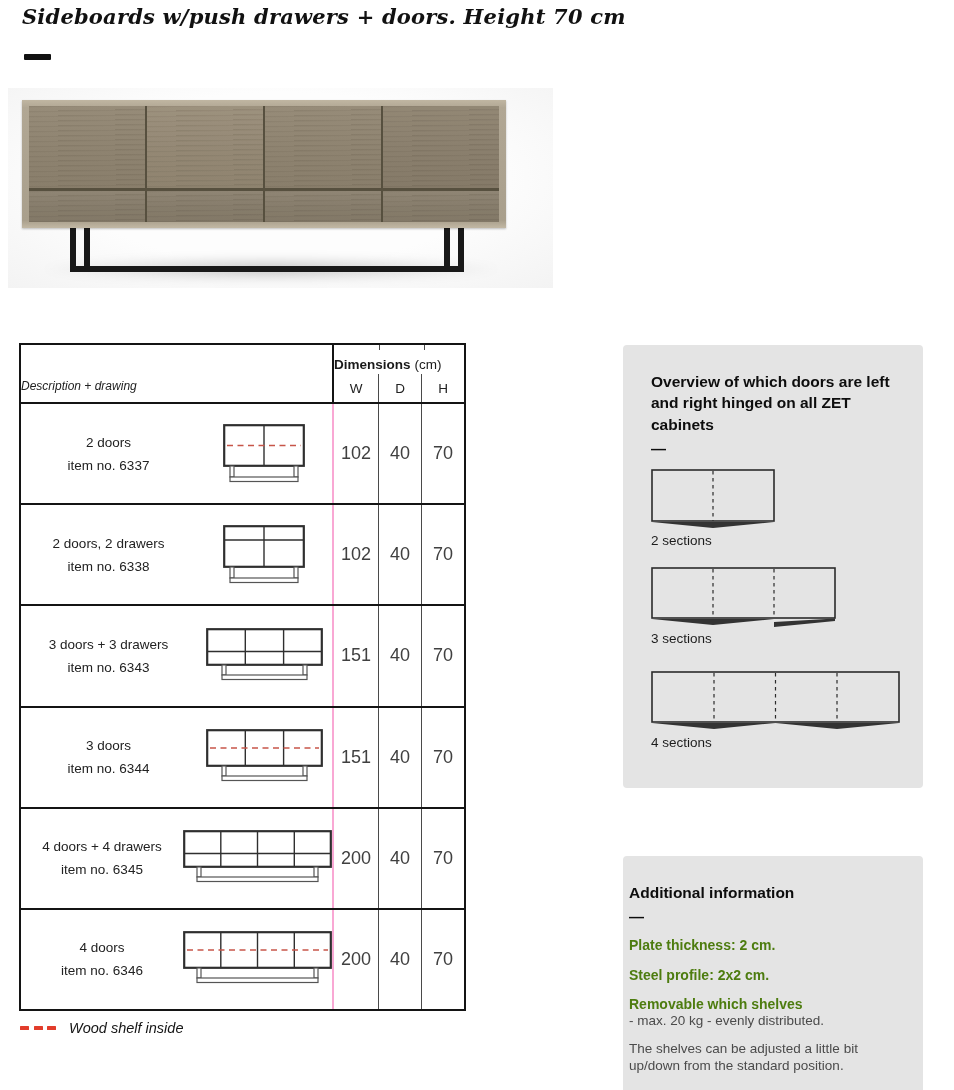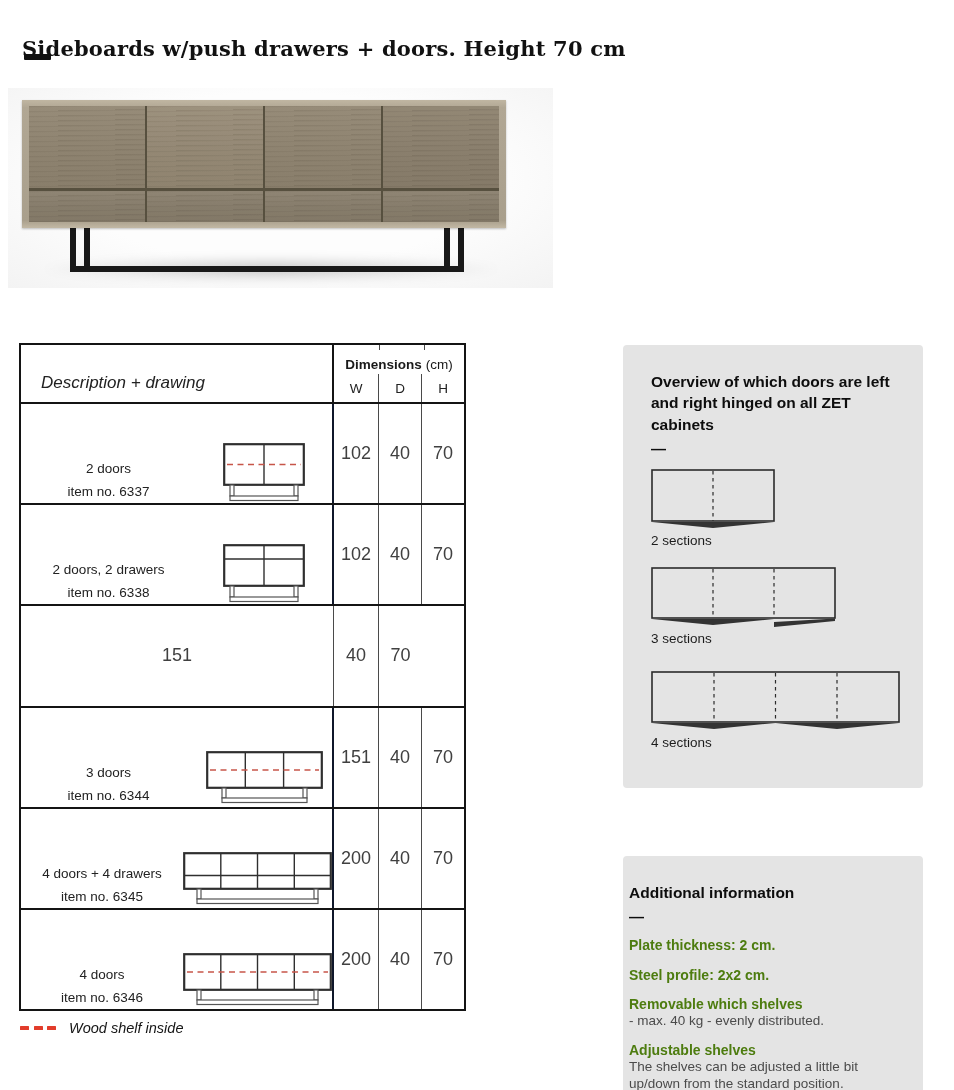--- a/index.html
+++ b/index.html
@@ -3,22 +3,22 @@
 <meta charset="utf-8">
 <style>
   * { box-sizing: border-box; margin: 0; padding: 0; }
   html,body { background:#ffffff; }
   body { font-family:"Liberation Sans", sans-serif; color:#1a1a1a; }
   .page { position:relative; width:954px; height:1090px; background:#fff; overflow:hidden; }
 
   
   .page-title {
     position:absolute; left:22px; top:4px;
-    font-family:"DejaVu Serif", serif; font-weight:600;
-    font-size:21px; letter-spacing:.2px; color:#111;margin-top:32px;
+    font-family:"DejaVu Serif", serif; font-style:italic; font-weight:600;
+    font-size:21px; letter-spacing:.2px; color:#111;
   }
   .title-dash { position:absolute; left:24px; top:54px; width:27px; height:6px; background:#111; border-radius:1px; }
 
   
   .photo { position:absolute; left:8px; top:88px; width:545px; height:200px;
     background:radial-gradient(ellipse at 50% 45%, #fdfdfd 55%, #f3f3f3 100%); }
   .photo-shadow { position:absolute; left:28px; top:168px; width:470px; height:26px;
     background:radial-gradient(ellipse at center, rgba(0,0,0,.22) 0%, rgba(0,0,0,0) 70%);
     filter:blur(4px); }
   .cabinet { position:absolute; left:14px; top:12px; width:484px; height:128px;
@@ -37,27 +37,27 @@
   .wood.v3 { filter:brightness(0.97); }
   .wood.drawer { filter:brightness(0.95) saturate(.95); }
   .leg { position:absolute; width:6px; background:#191919; }
   .runner { position:absolute; height:6px; background:#191919; }
 
   
   .spec-table { position:absolute; left:19px; top:343px; width:447px; height:668px;
     border:2.5px solid #141414; display:flex; flex-direction:column; background:#fff; }
   .t-row { display:grid; grid-template-columns:313px 45px 43px 1fr; border-top:2px solid #141414; flex:1; }
   .t-head { display:grid; grid-template-columns:313px 45px 43px 1fr; height:57px; flex:0 0 57px; border-top:none; }
-  .desc-cell { border-right:2px solid #0f172a; position:relative; display:flex; align-items:flex-end; }
+  .desc-cell { border-right:2px solid #f9a8d4; position:relative; display:flex; align-items:center; }
   .num-cell { display:flex; align-items:center; justify-content:center; font-size:18px; color:#404040; }
   .sep-r { border-right:1.4px solid #4a4a4a; }
-  .desc-head { border-right:2px solid #141414; display:flex; align-items:flex-end; padding:0 0 9px 20px;
-    font-style:italic; font-size:17px; color:#222; }
+  .desc-head { border-right:2px solid #141414; display:flex; align-items:flex-end; padding:0 0 9px 0;
+    font-style:italic; font-size:12px; color:#222; }
   .dims-head { grid-column:2 / 5; display:flex; flex-direction:column; position:relative; }
-  .dims-title { height:29px; display:flex; align-items:flex-end; justify-content:center; gap:4px;
+  .dims-title { height:29px; display:flex; align-items:flex-end; gap:4px;
     font-size:13.5px; padding-bottom:2px; }
   .dims-title b { font-weight:bold; }
   .wdh-row { flex:1; display:grid; grid-template-columns:45px 43px 1fr; }
   .wdh-cell { display:flex; align-items:center; justify-content:center; font-size:13.5px; color:#222; }
   .stub { position:absolute; top:0; width:1.4px; height:5px; background:#4a4a4a; }
   .stub.s1 { left:45px; } .stub.s2 { left:89.5px; }
   .desc-text { width:175px; text-align:center; font-size:13.5px; color:#222; line-height:23px; }
   .desc-draw { flex:1; display:flex; justify-content:center; align-items:center; }
 
   
@@ -168,20 +168,37 @@
             <rect x="7" y="53" width="68" height="4.5" fill="#fff" stroke="#555" stroke-width="1.2"></rect>
           </svg>
         </div>
       </div>
       <div class="num-cell sep-r">102</div>
       <div class="num-cell sep-r">40</div>
       <div class="num-cell">70</div>
     </div>
 
     <div class="t-row">
+      <div class="desc-cell">
+        <div class="desc-text">
+          <div>3 doors + 3 drawers</div>
+          <div>item no. 6343</div>
+        </div>
+        <div class="desc-draw">
+          <svg width="117" height="56" viewBox="0 0 117 56">
+            <rect x="1.2" y="1.2" width="114.6" height="35.6" fill="#fff" stroke="#2f2f2f" stroke-width="2.2"></rect>
+            <line x1="39.3" y1="2" x2="39.3" y2="36" stroke="#2f2f2f" stroke-width="1.4"></line>
+            <line x1="77.6" y1="2" x2="77.6" y2="36" stroke="#2f2f2f" stroke-width="1.4"></line>
+            <line x1="2" y1="23.5" x2="115" y2="23.5" stroke="#2f2f2f" stroke-width="1.6"></line>
+            <rect x="16" y="37" width="4" height="10" fill="#fff" stroke="#555" stroke-width="1.2"></rect>
+            <rect x="97" y="37" width="4" height="10" fill="#fff" stroke="#555" stroke-width="1.2"></rect>
+            <rect x="16" y="47" width="85" height="4.5" fill="#fff" stroke="#555" stroke-width="1.2"></rect>
+          </svg>
+        </div>
+      </div>
       <div class="num-cell sep-r">151</div>
       <div class="num-cell sep-r">40</div>
       <div class="num-cell">70</div>
     </div>
 
     <div class="t-row">
       <div class="desc-cell">
         <div class="desc-text">
           <div>3 doors</div>
           <div>item no. 6344</div>
@@ -303,21 +320,20 @@
     <div class="p-dash">—</div>
 
     <div class="info-item">
       <div class="b">Plate thickness: 2 cm.</div>
     </div>
     <div class="info-item">
       <div class="b">Steel profile: 2x2 cm.</div>
     </div>
     <div class="info-item">
       <div class="b">Removable which shelves</div>
-      <div class="t">- max. 40 kg - evenly distributed.</div>
+      <div class="t">- max. 20 kg - evenly distributed.</div>
     </div>
     <div class="info-item">
-      <div class="b">Adjustable shelves</div>
       <div class="t">The shelves can be adjusted a little bit up/down from the standard position.</div>
     </div>
   </div>
 
 </div>
 
 </body></html>

